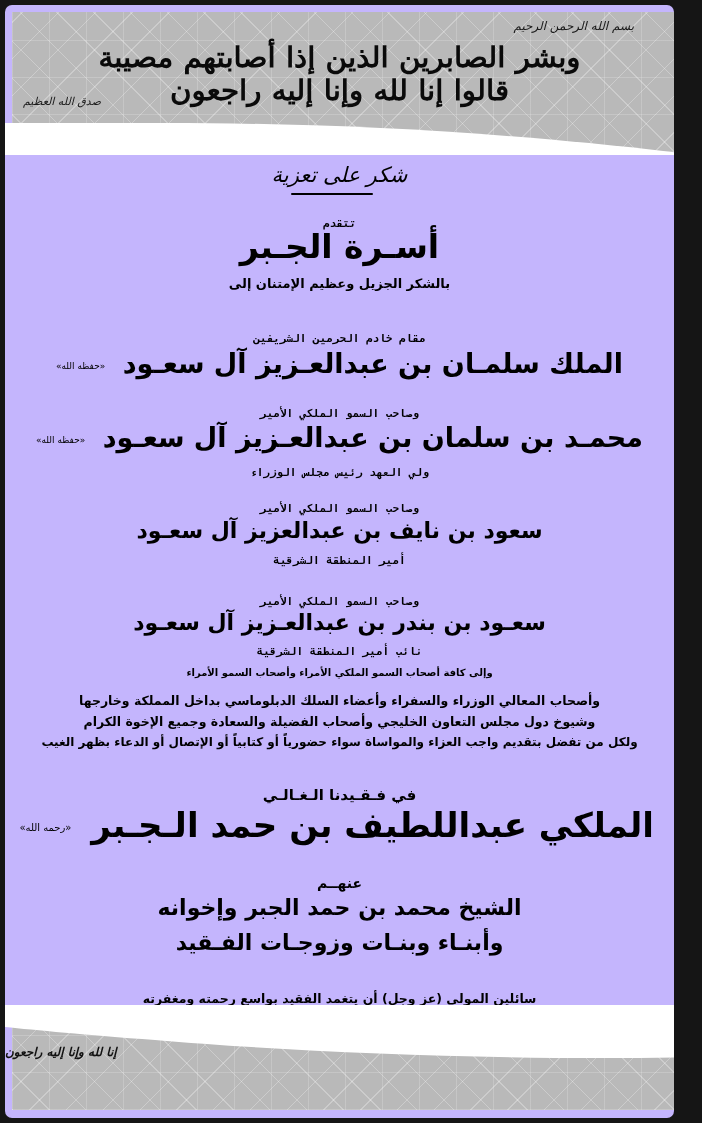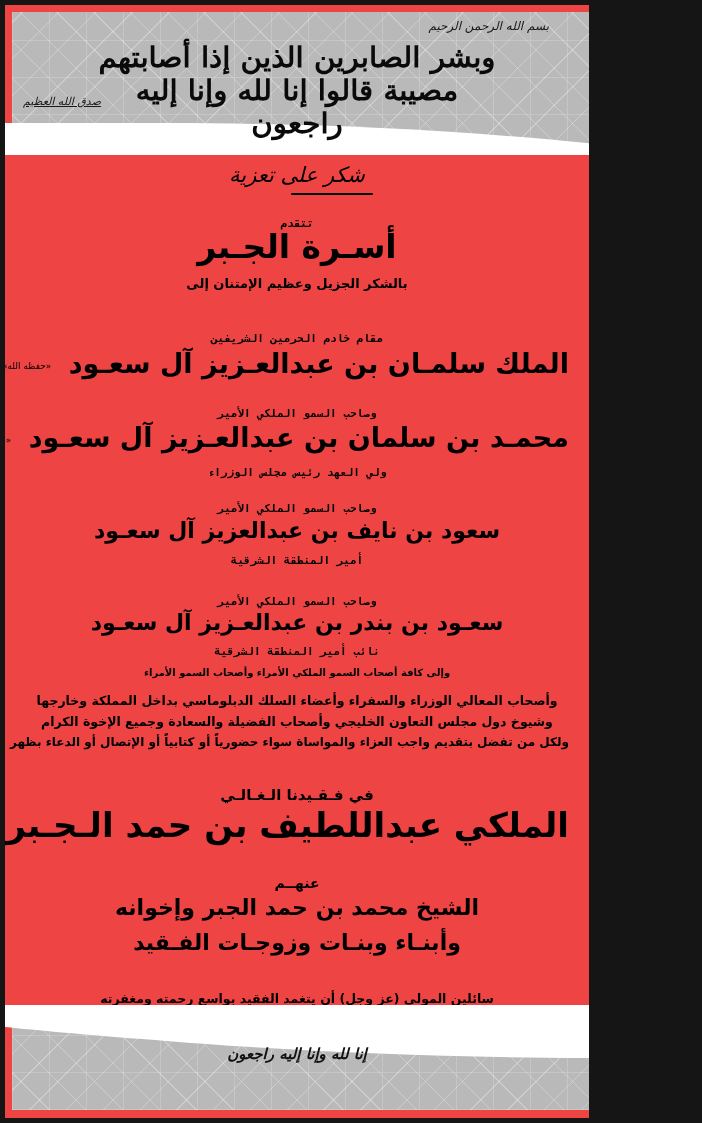--- a/index.html
+++ b/index.html
@@ -2,22 +2,22 @@
 <html><head>
   <meta charset="utf-8">
   <style>
     html, body { margin: 0; padding: 0; }
     body {
       width: 702px; height: 1123px; background: #151515;
       position: relative; overflow: hidden;
       font-family: "DejaVu Sans", sans-serif;
     }
     .sheet {
-      position: absolute; left: 5px; top: 5px; width: 584px; height: 1113px;
-      background: #ef4444; overflow: hidden;
+      position: absolute; left: 5px; top: 5px; width: 669px; height: 1113px;
+      background: #c4b5fd; overflow: hidden; border-radius: 7px;
     }
     .pattern-band {
       position: absolute; left: 7px; width: 680px;
       background-color: #b9b9b9;
       background-image:
         repeating-linear-gradient(45deg, rgba(255,255,255,0.28) 0 1px, transparent 1px 26px),
         repeating-linear-gradient(-45deg, rgba(255,255,255,0.28) 0 1px, transparent 1px 26px),
         repeating-linear-gradient(0deg, rgba(255,255,255,0.18) 0 1px, transparent 1px 37px),
         repeating-linear-gradient(90deg, rgba(255,255,255,0.18) 0 1px, transparent 1px 37px);
     }
@@ -33,21 +33,21 @@
       direction: rtl;
     }
     .verse {
       position: absolute; left: 100px; right: 100px; top: 36px; text-align: center;
       font-family: "DejaVu Serif", serif; font-size: 28px; font-weight: bold; color: #0a0a0a;
       direction: rtl; letter-spacing: -0.5px;
       transform: scaleX(1.05);
     }
     .sadaqa {
       position: absolute; left: 18px; top: 90px; font-size: 11px;
-      font-family: "DejaVu Serif", serif; font-style: italic; color: #1a1a1a; direction: rtl; text-decoration: underline;
+      font-family: "DejaVu Serif", serif; font-style: italic; color: #1a1a1a; direction: rtl;
     }
 
     .content { position: absolute; left: 0; right: 0; top: 0; direction: rtl; text-align: center; color: #000; }
     .line { position: absolute; left: 20px; right: 20px; text-align: center; direction: rtl; white-space: nowrap; }
 
     .title-calligraphy {
       top: 158px; font-family: "DejaVu Serif", serif; font-style: italic;
       font-size: 21px; font-weight: normal; letter-spacing: 1px;
     }
     .title-underline {
@@ -56,22 +56,22 @@
     .small-bold { font-weight: bold; font-size: 11px; font-family: Liberation Mono, monospace; }
     .med-bold { font-weight: bold; font-size: 13px; }
     .big { font-weight: bold; font-size: 27px; letter-spacing: 0.5px; }
     .huge { font-weight: bold; font-size: 34px; }
     .xl { font-weight: bold; font-size: 33px; }
     .mid-big { font-weight: bold; font-size: 22px; }
     .para { font-weight: bold; font-size: 12.5px; }
     .honorific { font-size: 9px; font-weight: normal; vertical-align: middle; margin-right: 8px; }
 
     .footer-calligraphy {
-      position: absolute; left: 0; right: 0; top: 1040px; text-align: center;
-      font-family: "DejaVu Serif", serif; font-style: italic; font-weight: bold; font-size: 15px;
+      position: absolute; left: 0; right: 0; top: 1040px; text-align: left;
+      font-family: "DejaVu Serif", serif; font-style: italic; font-weight: bold; font-size: 12px;
       direction: rtl; color: #111;
     }
   </style>
 </head>
 <body>
 
 <div class="sheet">
 
   <div class="pattern-band header-band"></div>
   <svg class="wave header-wave" viewBox="0 0 692 40" preserveAspectRatio="none">

